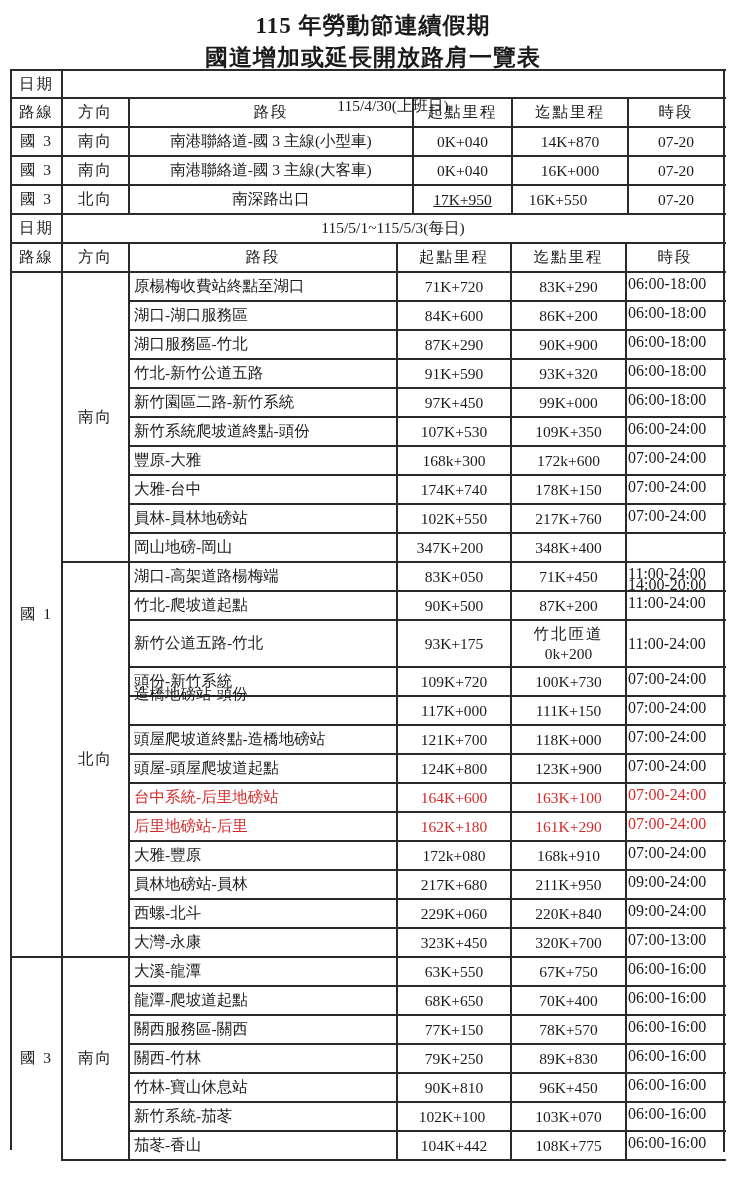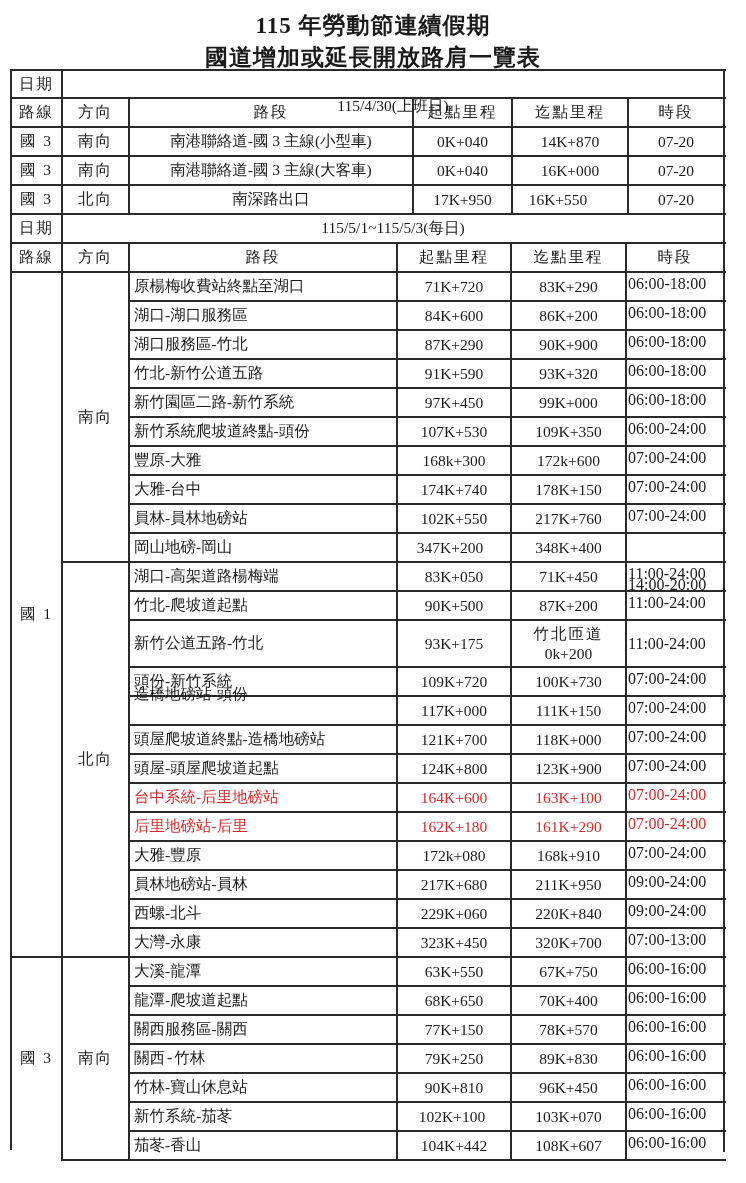--- a/index.html
+++ b/index.html
@@ -58,21 +58,21 @@
     <div class="cell cjk" style="left: 11px; top: 156px; width: 51px; height: 29px;">國 3</div>
     <div class="cell cjk" style="left: 62px; top: 156px; width: 67px; height: 29px;">南向</div>
     <div class="cell " style="left: 129px; top: 156px; width: 284px; height: 29px;">南港聯絡道-國 3 主線(大客車)</div>
     <div class="cell " style="left: 413px; top: 156px; width: 99px; height: 29px;">0K+040</div>
     <div class="cell " style="left: 512px; top: 156px; width: 116px; height: 29px;">16K+000</div>
     <div class="cell " style="left: 628px; top: 156px; width: 96px; height: 29px;">07-20</div>
     <div class="hline" style="left: 11px; width: 715px; top: 184px;"></div>
     <div class="cell cjk" style="left: 11px; top: 185px; width: 51px; height: 29px;">國 3</div>
     <div class="cell cjk" style="left: 62px; top: 185px; width: 67px; height: 29px;">北向</div>
     <div class="cell " style="left: 129px; top: 185px; width: 284px; height: 29px;">南深路出口</div>
-    <div class="cell " style="left: 413px; top: 185px; width: 99px; height: 29px;">17K+950</div>
+    <div class="cell " style="left: 413px; top: 185px; width: 99px; height: 29px; text-decoration: underline;">17K+950</div>
     <div class="cell " style="left: 512px; top: 185px; width: 92px; height: 29px;">16K+550</div>
     <div class="cell " style="left: 628px; top: 185px; width: 96px; height: 29px;">07-20</div>
     <div class="hline" style="left: 11px; width: 715px; top: 213px;"></div>
     <div class="cell cjk" style="left: 11px; top: 214px; width: 51px; height: 29px;">日期</div>
     <div class="vline" style="left: 61px; top: 213px; height: 31px;"></div>
     <div class="cell " style="left: 62px; top: 214px; width: 662px; height: 29px;">115/5/1~115/5/3(每日)</div>
     <div class="hline" style="left: 11px; width: 715px; top: 242px;"></div>
     <div class="cell cjk" style="left: 11px; top: 243px; width: 51px; height: 29px;">路線</div>
     <div class="cell cjk" style="left: 62px; top: 243px; width: 67px; height: 29px;">方向</div>
     <div class="cell cjk" style="left: 129px; top: 243px; width: 268px; height: 29px;">路段</div>
@@ -298,21 +298,21 @@
     <div class="vline" style="left: 625px; top: 985px; height: 31px;"></div>
     <div class="hline" style="left: 129px; width: 597px; top: 1014px;"></div>
     <div class="cell left" style="left: 129px; top: 1015px; width: 268px; height: 29px;">關西服務區-關西</div>
     <div class="cell " style="left: 397px; top: 1015px; width: 114px; height: 29px;">77K+150</div>
     <div class="cell " style="left: 511px; top: 1015px; width: 115px; height: 29px;">78K+570</div>
     <div class="cell time" style="left: 626px; top: 1015px; width: 98px; height: 29px;">06:00-16:00</div>
     <div class="vline" style="left: 396px; top: 1014px; height: 31px;"></div>
     <div class="vline" style="left: 510px; top: 1014px; height: 31px;"></div>
     <div class="vline" style="left: 625px; top: 1014px; height: 31px;"></div>
     <div class="hline" style="left: 129px; width: 597px; top: 1043px;"></div>
-    <div class="cell left" style="left: 129px; top: 1044px; width: 268px; height: 29px; font-family: Liberation Mono, monospace;">關西-竹林</div>
+    <div class="cell left" style="left: 129px; top: 1044px; width: 268px; height: 29px;">關西-竹林</div>
     <div class="cell " style="left: 397px; top: 1044px; width: 114px; height: 29px;">79K+250</div>
     <div class="cell " style="left: 511px; top: 1044px; width: 115px; height: 29px;">89K+830</div>
     <div class="cell time" style="left: 626px; top: 1044px; width: 98px; height: 29px;">06:00-16:00</div>
     <div class="vline" style="left: 396px; top: 1043px; height: 31px;"></div>
     <div class="vline" style="left: 510px; top: 1043px; height: 31px;"></div>
     <div class="vline" style="left: 625px; top: 1043px; height: 31px;"></div>
     <div class="hline" style="left: 129px; width: 597px; top: 1072px;"></div>
     <div class="cell left" style="left: 129px; top: 1073px; width: 268px; height: 29px;">竹林-寶山休息站</div>
     <div class="cell " style="left: 397px; top: 1073px; width: 114px; height: 29px;">90K+810</div>
     <div class="cell " style="left: 511px; top: 1073px; width: 115px; height: 29px;">96K+450</div>
@@ -324,21 +324,21 @@
     <div class="cell left" style="left: 129px; top: 1102px; width: 268px; height: 29px;">新竹系統-茄苳</div>
     <div class="cell " style="left: 397px; top: 1102px; width: 110px; height: 29px;">102K+100</div>
     <div class="cell " style="left: 511px; top: 1102px; width: 115px; height: 29px;">103K+070</div>
     <div class="cell time" style="left: 626px; top: 1102px; width: 98px; height: 29px;">06:00-16:00</div>
     <div class="vline" style="left: 396px; top: 1101px; height: 31px;"></div>
     <div class="vline" style="left: 510px; top: 1101px; height: 31px;"></div>
     <div class="vline" style="left: 625px; top: 1101px; height: 31px;"></div>
     <div class="hline" style="left: 129px; width: 597px; top: 1130px;"></div>
     <div class="cell left" style="left: 129px; top: 1131px; width: 268px; height: 29px;">茄苳-香山</div>
     <div class="cell " style="left: 397px; top: 1131px; width: 114px; height: 29px;">104K+442</div>
-    <div class="cell " style="left: 511px; top: 1131px; width: 115px; height: 29px;">108K+607</div>
+    <div class="cell " style="left: 511px; top: 1131px; width: 115px; height: 29px;">108K+775</div>
     <div class="cell time" style="left: 626px; top: 1131px; width: 98px; height: 29px;">06:00-16:00</div>
     <div class="vline" style="left: 396px; top: 1130px; height: 31px;"></div>
     <div class="vline" style="left: 510px; top: 1130px; height: 31px;"></div>
     <div class="vline" style="left: 625px; top: 1130px; height: 31px;"></div>
     <div class="hline" style="left: 129px; width: 597px; top: 1159px;"></div>
     <div class="cell cjk" style="left: 62px; top: 957px; width: 67px; height: 203px;">南向</div>
     <div class="vline" style="left: 128px; top: 956px; height: 205px;"></div>
     <div class="hline" style="left: 62px; width: 664px; top: 1159px;"></div>
     <div class="cell cjk" style="left: 11px; top: 957px; width: 51px; height: 203px;">國 3</div>
     <div class="vline" style="left: 61px; top: 956px; height: 205px;"></div>

